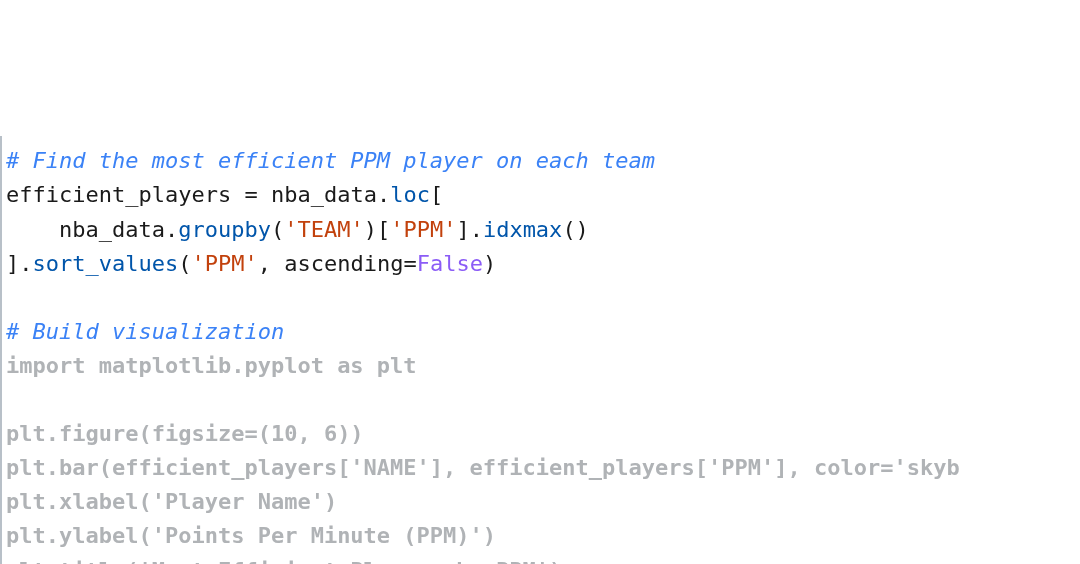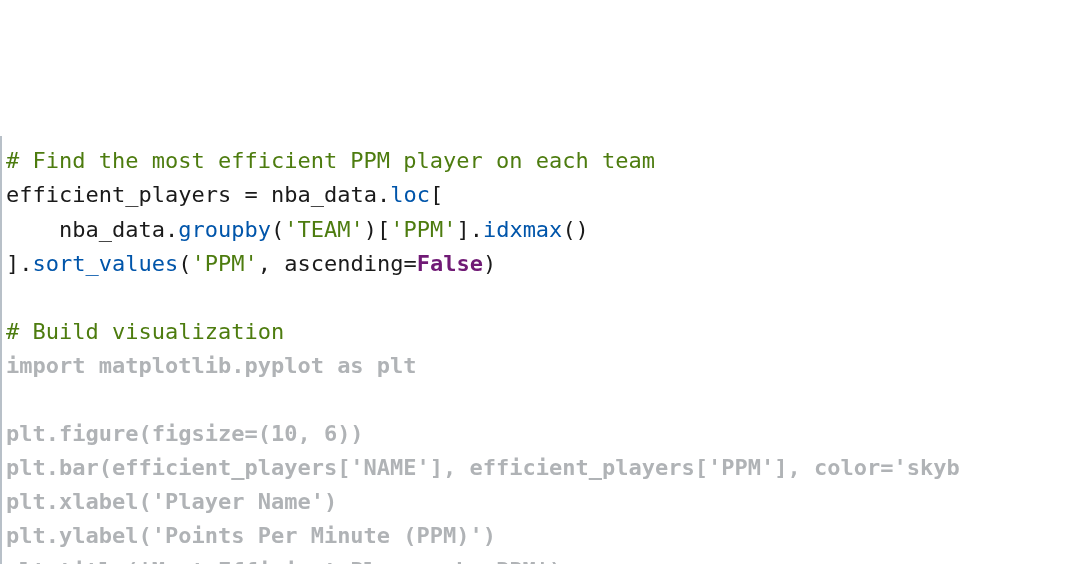--- a/index.html
+++ b/index.html
@@ -12,25 +12,25 @@
       padding: 0;
       overflow: hidden;
     }
     .cell {
       border-left: 2px solid #b8c0c8;
       padding-left: 4px;
       padding-top: 8px;
       padding-bottom: 8px;
     }
     .line { display: block; }
-    .comment { color: #4d7c0f; }
+    .comment { color: #3b82f6; font-style: italic; }
     .ident { color: #1a1a1a; margin-top: 32px; }
     .member { color: #0055aa; text-align: center; }
-    .string { color: #4d7c0f; }
-    .keyword { color: #701a75; font-weight: bold; }
+    .string { color: #c2410c; }
+    .keyword { color: #8b5cf6; font-weight: normal; }
     .punct { color: #1a1a1a; }
     .ghost { color: #b0b3b6; font-style: normal; font-weight: bold; }
   </style>
 </head>
 <body>
 
 
 
 <div class="cell"><span class="line"><span class="comment"># Find the most efficient PPM player on each team</span></span><span class="line"><span class="ident">efficient_players </span><span class="punct">= </span><span class="ident">nba_data</span><span class="punct">.</span><span class="member">loc</span><span class="punct">[</span></span><span class="line"><span class="ident">    </span><span class="ident">nba_data</span><span class="punct">.</span><span class="member">groupby</span><span class="punct">(</span><span class="string">'TEAM'</span><span class="punct">)[</span><span class="string">'PPM'</span><span class="punct">]</span><span class="punct">.</span><span class="member">idxmax</span><span class="punct">()</span></span><span class="line"><span class="punct">]</span><span class="punct">.</span><span class="member">sort_values</span><span class="punct">(</span><span class="string">'PPM'</span><span class="punct">, </span><span class="ident">ascending</span><span class="punct">=</span><span class="keyword">False</span><span class="punct">)</span></span><span class="line"><span> </span></span><span class="line"><span class="comment"># Build visualization</span></span><span class="line ghost">import matplotlib.pyplot as plt</span><span class="line ghost"><span> </span></span><span class="line ghost">plt.figure(figsize=(10, 6))</span><span class="line ghost">plt.bar(efficient_players['NAME'], efficient_players['PPM'], color='skyb</span><span class="line ghost">plt.xlabel('Player Name')</span><span class="line ghost">plt.ylabel('Points Per Minute (PPM)')</span><span class="line ghost">plt.title('Most Efficient Players by PPM')</span></div>
 

